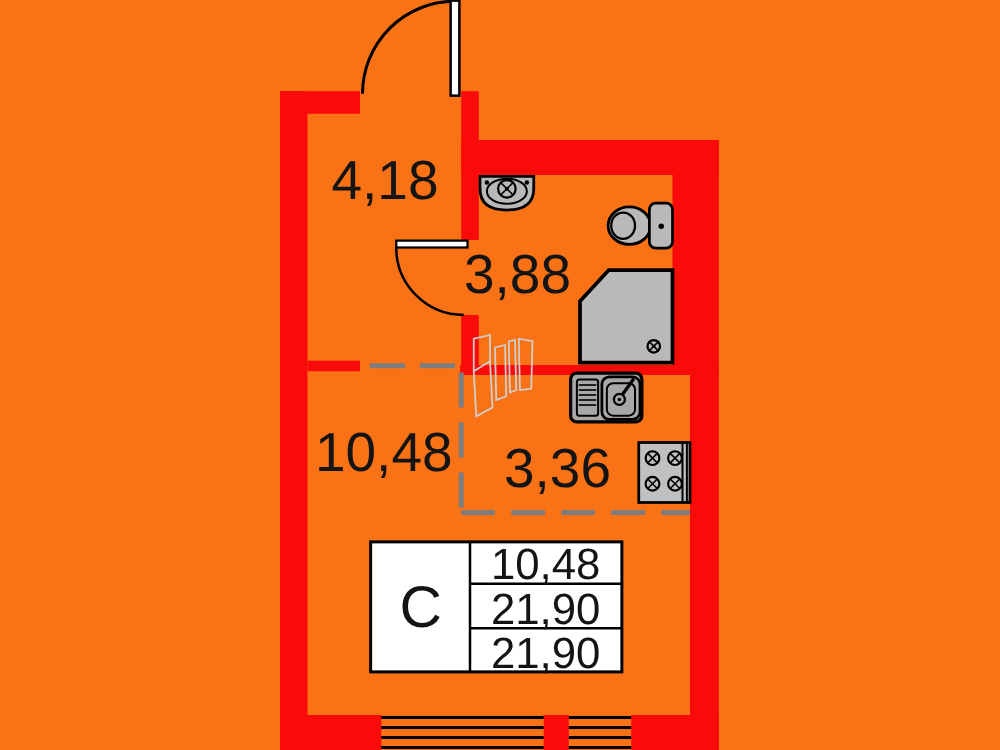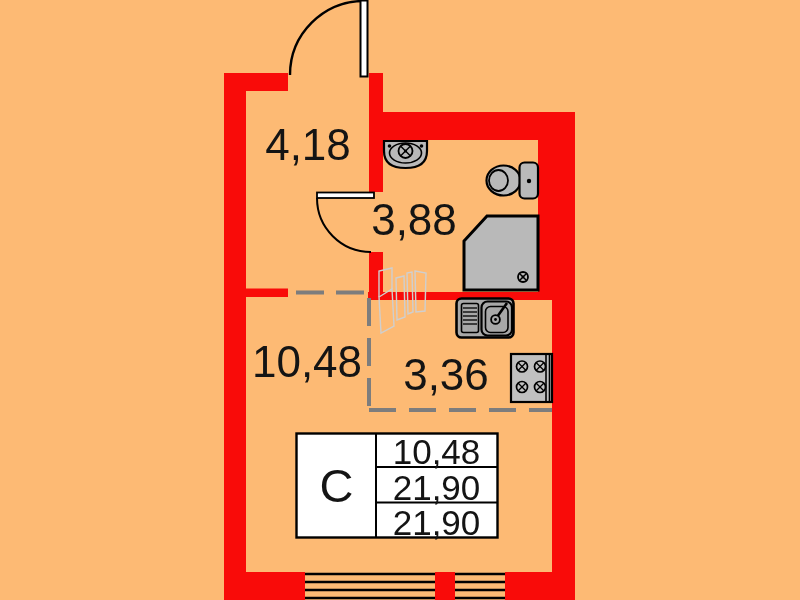--- a/index.html
+++ b/index.html
@@ -1,16 +1,16 @@
 <!DOCTYPE html>
 <html><head>
 <meta charset="utf-8">
 <style>
   html,body{margin:0;padding:0;background:#ffffff;}
-  .stage{position:relative;width:800px;height:600px;background:#fdba74;overflow:hidden;}
+  .stage{position:relative;width:800px;height:600px;background:#f97316;overflow:hidden;}
   svg{display:block;}
   .area-label{font-family:"Liberation Sans",sans-serif;font-size:44px;fill:#141414;}
   .tbl-type{font-family:"Liberation Sans",sans-serif;font-size:47px;fill:#141414;}
   .tbl-val{font-family:"Liberation Sans",sans-serif;font-size:35px;fill:#141414;}
 </style>
 </head>
 <body>
 
 <div class="stage">
 <svg width="800" height="600" viewBox="0 0 800 600">

